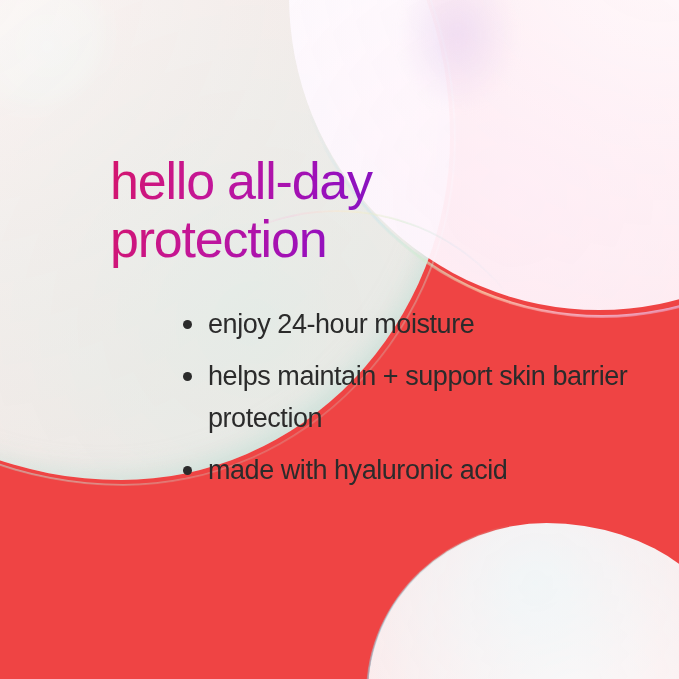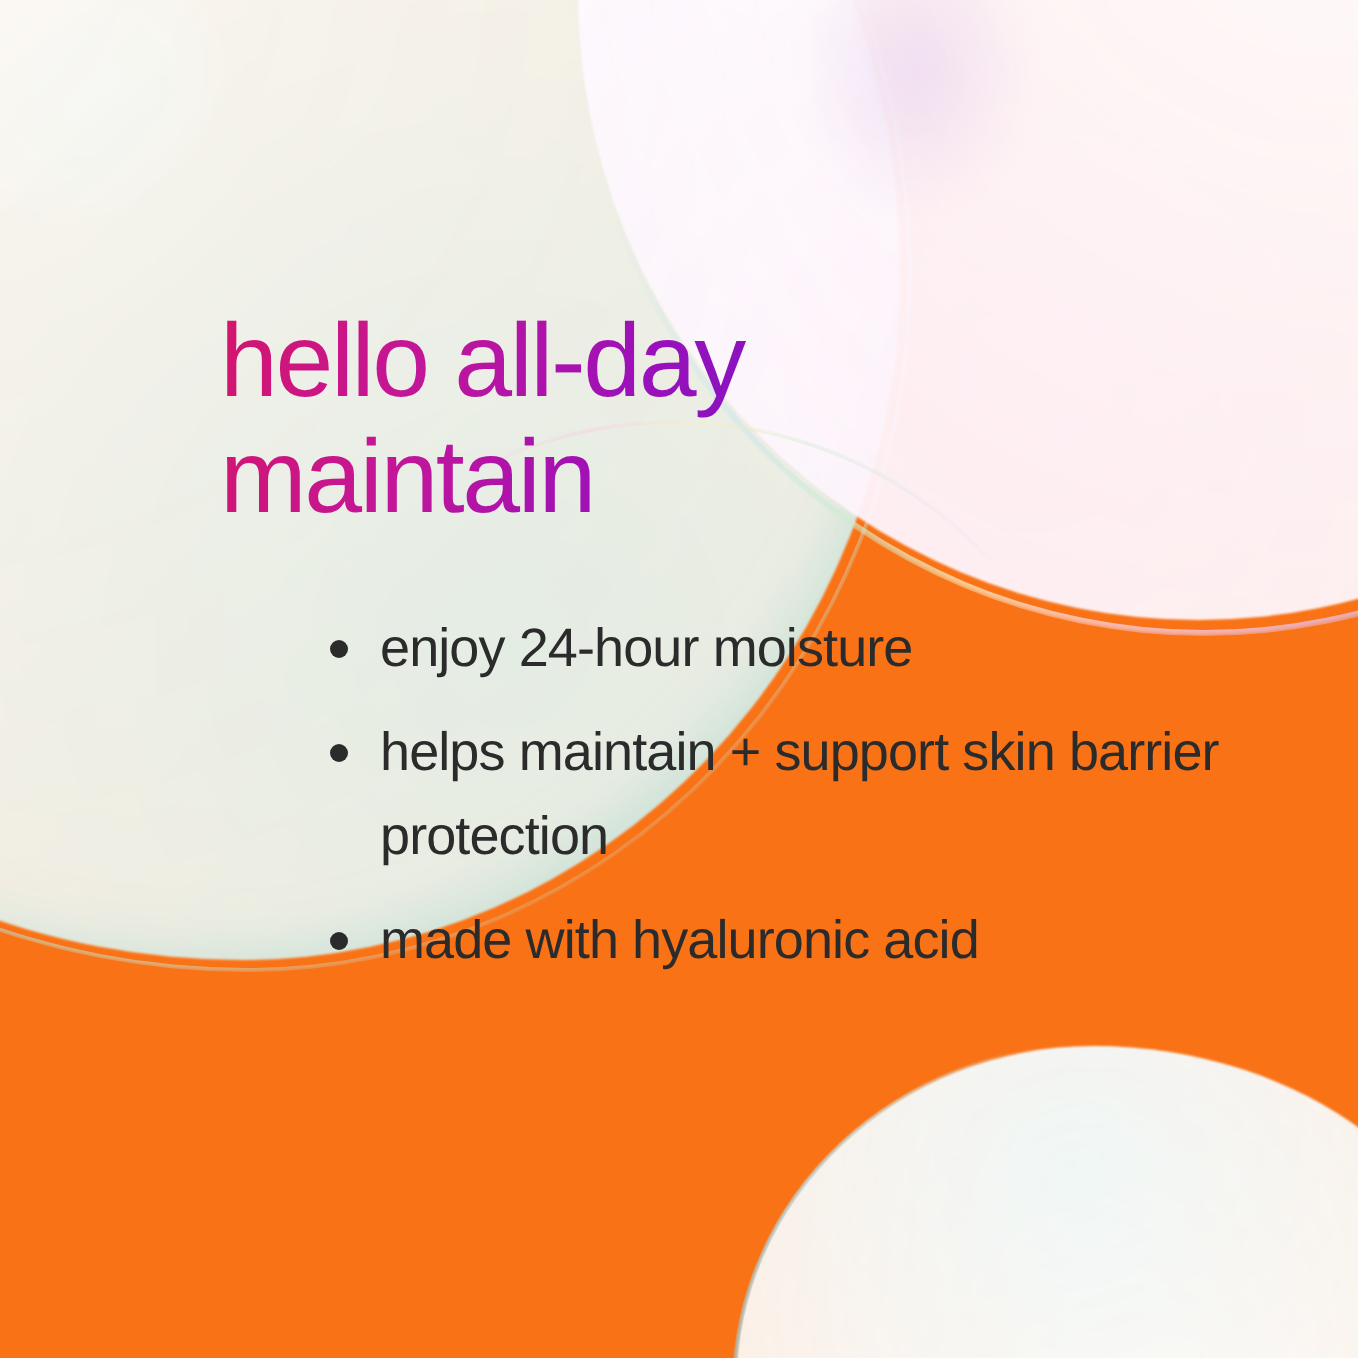--- a/index.html
+++ b/index.html
@@ -5,21 +5,21 @@
   html, body {
     margin: 0;
     padding: 0;
     background: #ffffff;
   }
   #canvas {
     position: relative;
     width: 679px;
     height: 679px;
     overflow: hidden;
-    background: #f97316;
+    background: #ef4444;
     font-family: "Liberation Sans", sans-serif;
     -webkit-font-smoothing: antialiased;
   }
 
   
   .bg-layer {
     position: absolute;
     inset: 0;
     overflow: hidden;
     pointer-events: none;
@@ -267,21 +267,21 @@
   }
   .headline .line {
     display: block;
   }
   .headline .line-2 {
     margin-top: -2px;
   }
 
   .bullets {
     position: absolute;
-    left: 160px;
+    left: 178px;
     top: 303px;
     margin: 0;
     padding: 0;
     list-style: none;
     width: 470px;
   }
   .bullet {
     position: relative;
     padding-left: 30px;
     margin-bottom: 10px;
@@ -322,21 +322,21 @@
     <div class="bubble-arc"></div>
     <div class="bubble-bottom"></div>
     <div class="bubble-bottom-rim"></div>
     <div class="bubble-bottom-edge"></div>
   </div>
 
   <div class="content">
 
     <h1 class="headline">
       <span class="line line-1">hello all-day</span>
-      <span class="line line-2">maintain</span>
+      <span class="line line-2">protection</span>
     </h1>
 
     <ul class="bullets">
       <li class="bullet">
         <span class="dot"></span>
         <span class="txt">enjoy 24-hour moisture</span>
       </li>
       <li class="bullet">
         <span class="dot"></span>
         <span class="txt">helps maintain + support skin barrier protection</span>

